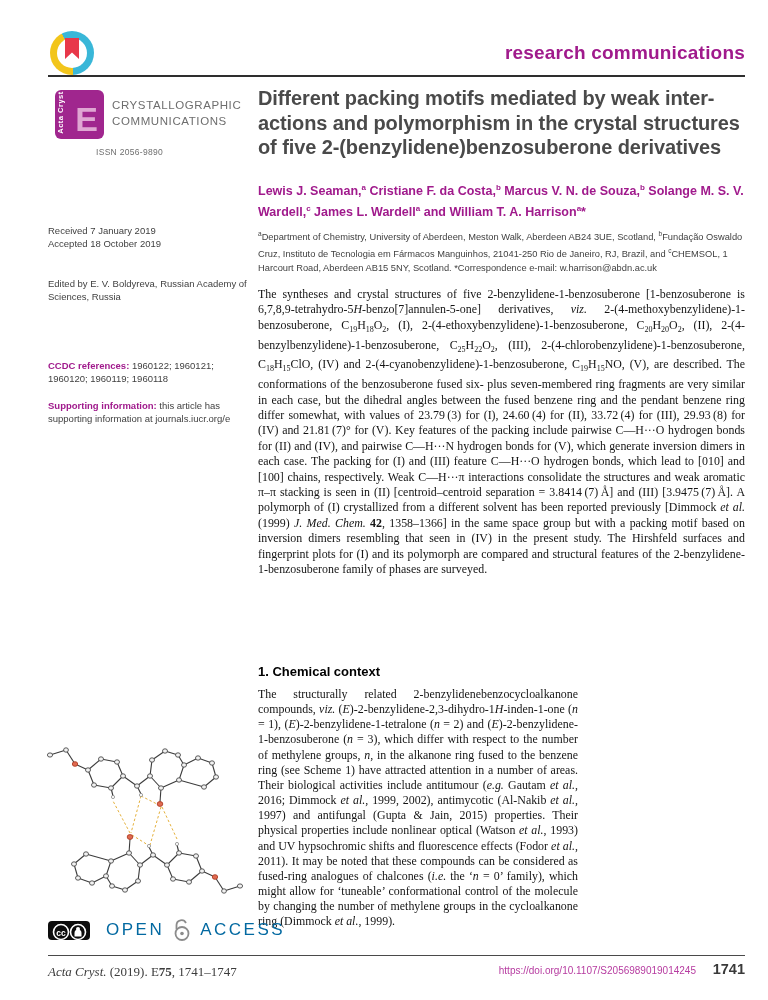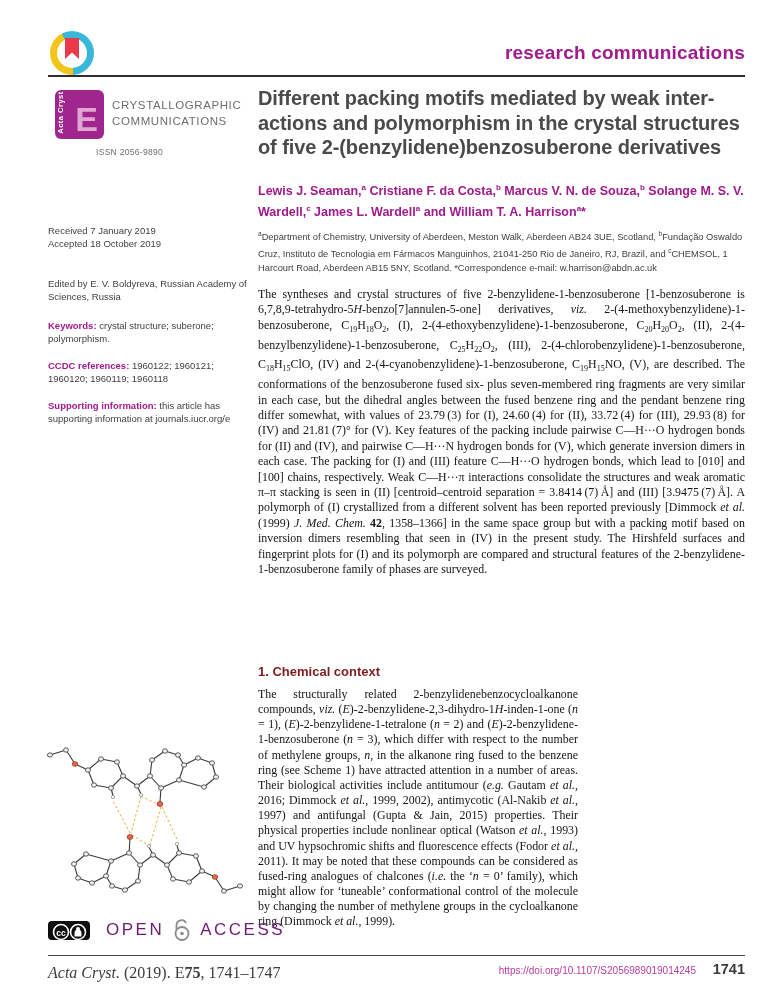--- a/index.html
+++ b/index.html
@@ -41,37 +41,37 @@
   .s-keywords { top:319px; }
   .s-ccdc { top:359px; }
   .s-supp { top:399px; }
 
   
   .abstract { position:absolute; left:258px; top:287px; width:487px; font-family:"Liberation Serif", serif;
     font-size:11.9px; line-height:15.4px; text-align:justify; color:#141414; }
   .abstract sub, .body-par sub { font-size:8px; }
 
   
-  .sec-head { position:absolute; left:258px; top:664px; font-size:13px; font-weight:bold; color:#7f1d1d; }
+  .sec-head { position:absolute; left:258px; top:664px; font-size:13px; font-weight:bold; color:#000000; }
   .body-par { position:absolute; left:258px; top:687px; width:320px; font-family:"Liberation Serif", serif;
     font-size:11.9px; line-height:15.15px; text-align:justify; color:#141414; }
 
   
   .molfig { position:absolute; left:44px; top:743px; width:205px; height:155px; }
 
   
   .oa { position:absolute; left:48px; top:915px; height:30px; display:flex; align-items:center; }
   .cc-badge { width:42px; height:19px; background:#0d0d0d; border-radius:4px; position:relative; }
-  .oa-text { margin-left:16px; display:flex; align-items:center; color:#701a75; font-size:17px; letter-spacing:2.5px; }
+  .oa-text { margin-left:16px; display:flex; align-items:center; color:#0369a1; font-size:17px; letter-spacing:2.5px; }
   .oa-text .word { font-weight:normal; }
   .oa-lock { margin:0 8px; }
 
   
   .footer-rule { position:absolute; left:48px; top:955px; width:697px; height:1px; background:#4a4a4a; }
-  .foot-cite { position:absolute; left:48px; top:964px; font-family:"Liberation Serif", serif; font-size:16px; color:#3c3c3c; }
+  .foot-cite { position:absolute; left:48px; top:964px; font-family:"Liberation Serif", serif; font-size:13px; color:#3c3c3c; }
   .foot-doi { position:absolute; right:72px; top:965px; font-size:10px; color:#b63ba0; text-decoration:none; }
   .foot-page { position:absolute; right:23px; top:961px; font-size:14.5px; font-weight:bold; color:#3a3a3a; }
 </style>
 </head>
 <body>
 
 <div class="page">
 
   <div class="iucr-logo">
     <div class="inner"></div>
@@ -94,21 +94,20 @@
 
   <h1 class="title">Different packing motifs mediated by weak inter-<br>actions and polymorphism in the crystal structures<br>of five 2-(benzylidene)benzosuberone derivatives</h1>
   <div class="authors">Lewis J. Seaman,<sup>a</sup> Cristiane F. da Costa,<sup>b</sup> Marcus V. N. de Souza,<sup>b</sup> Solange M. S. V. Wardell,<sup>c</sup> James L. Wardell<sup>a</sup> and William T. A. Harrison<sup>a</sup>*</div>
   <div class="affil"><sup>a</sup>Department of Chemistry, University of Aberdeen, Meston Walk, Aberdeen AB24 3UE, Scotland, <sup>b</sup>Fundação Oswaldo Cruz, Instituto de Tecnologia em Fármacos Manguinhos, 21041-250 Rio de Janeiro, RJ, Brazil, and <sup>c</sup>CHEMSOL, 1 Harcourt Road, Aberdeen AB15 5NY, Scotland. *Correspondence e-mail: w.harrison@abdn.ac.uk</div>
 
   <div class="side s-dates">
     <div>Received 7 January 2019</div>
     <div>Accepted 18 October 2019</div>
   </div>
   <div class="side s-edited">Edited by E. V. Boldyreva, Russian Academy of Sciences, Russia</div>
-  <div class="side s-keywords"><span class="lbl">Keywords:</span><span> crystal structure; suberone; polymorphism.</span></div>
   <div class="side s-ccdc"><span class="lbl">CCDC references:</span><span> 1960122; 1960121; 1960120; 1960119; 1960118</span></div>
   <div class="side s-supp"><span class="lbl">Supporting information:</span><span> this article has supporting information at journals.iucr.org/e</span></div>
 
   <div class="abstract">The syntheses and crystal structures of five 2-benzylidene-1-benzosuberone [1-benzosuberone is 6,7,8,9-tetrahydro-5<i>H</i>-benzo[7]annulen-5-one] derivatives, <i>viz.</i> 2-(4-methoxybenzylidene)-1-benzosuberone, C<sub>19</sub>H<sub>18</sub>O<sub>2</sub>, (I), 2-(4-ethoxybenzylidene)-1-benzosuberone, C<sub>20</sub>H<sub>20</sub>O<sub>2</sub>, (II), 2-(4-benzylbenzylidene)-1-benzosuberone, C<sub>25</sub>H<sub>22</sub>O<sub>2</sub>, (III), 2-(4-chlorobenzylidene)-1-benzosuberone, C<sub>18</sub>H<sub>15</sub>ClO, (IV) and 2-(4-cyanobenzylidene)-1-benzosuberone, C<sub>19</sub>H<sub>15</sub>NO, (V), are described. The conformations of the benzosuberone fused six- plus seven-membered ring fragments are very similar in each case, but the dihedral angles between the fused benzene ring and the pendant benzene ring differ somewhat, with values of 23.79 (3) for (I), 24.60 (4) for (II), 33.72 (4) for (III), 29.93 (8) for (IV) and 21.81 (7)° for (V). Key features of the packing include pairwise C—H···O hydrogen bonds for (II) and (IV), and pairwise C—H···N hydrogen bonds for (V), which generate inversion dimers in each case. The packing for (I) and (III) feature C—H···O hydrogen bonds, which lead to [010] and [100] chains, respectively. Weak C—H···π interactions consolidate the structures and weak aromatic π–π stacking is seen in (II) [centroid–centroid separation = 3.8414 (7) Å] and (III) [3.9475 (7) Å]. A polymorph of (I) crystallized from a different solvent has been reported previously [Dimmock <i>et al.</i> (1999) <i>J. Med. Chem.</i> <b>42</b>, 1358–1366] in the same space group but with a packing motif based on inversion dimers resembling that seen in (IV) in the present study. The Hirshfeld surfaces and fingerprint plots for (I) and its polymorph are compared and structural features of the 2-benzylidene-1-benzosuberone family of phases are surveyed.</div>
 
   <div class="sec-head">1. Chemical context</div>
   <div class="body-par">The structurally related 2-benzylidenebenzocycloalkanone compounds, <i>viz.</i> (<i>E</i>)-2-benzylidene-2,3-dihydro-1<i>H</i>-inden-1-one (<i>n</i> = 1), (<i>E</i>)-2-benzylidene-1-tetralone (<i>n</i> = 2) and (<i>E</i>)-2-benzylidene-1-benzosuberone (<i>n</i> = 3), which differ with respect to the number of methylene groups, <i>n</i>, in the alkanone ring fused to the benzene ring (see Scheme 1) have attracted attention in a number of areas. Their biological activities include antitumour (<i>e.g.</i> Gautam <i>et al.</i>, 2016; Dimmock <i>et al.</i>, 1999, 2002), antimycotic (Al-Nakib <i>et al.</i>, 1997) and antifungal (Gupta &amp; Jain, 2015) properties. Their physical properties include nonlinear optical (Watson <i>et al.</i>, 1993) and UV hypsochromic shifts and fluorescence effects (Fodor <i>et al.</i>, 2011). It may be noted that these compounds can be considered as fused-ring analogues of chalcones (<i>i.e.</i> the ‘<i>n</i> = 0’ family), which might allow for ‘tuneable’ conformational control of the molecule by changing the number of methylene groups in the cycloalkanone ring (Dimmock <i>et al.</i>, 1999).</div>
 
   <svg class="molfig" viewBox="0 0 205 155">
     <g stroke="#e5b13c" stroke-width="1" stroke-dasharray="2.5,2.2">

